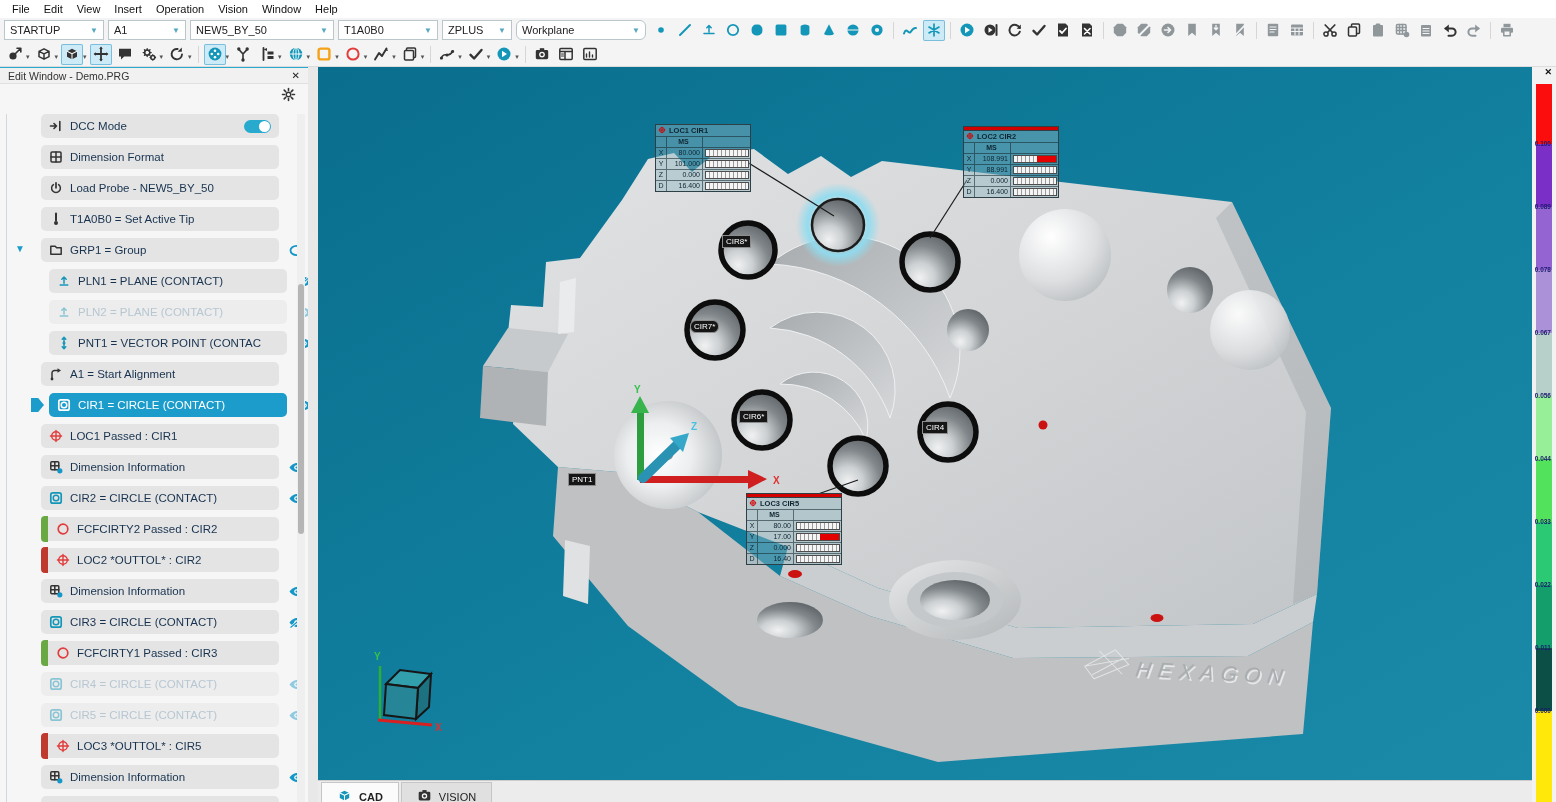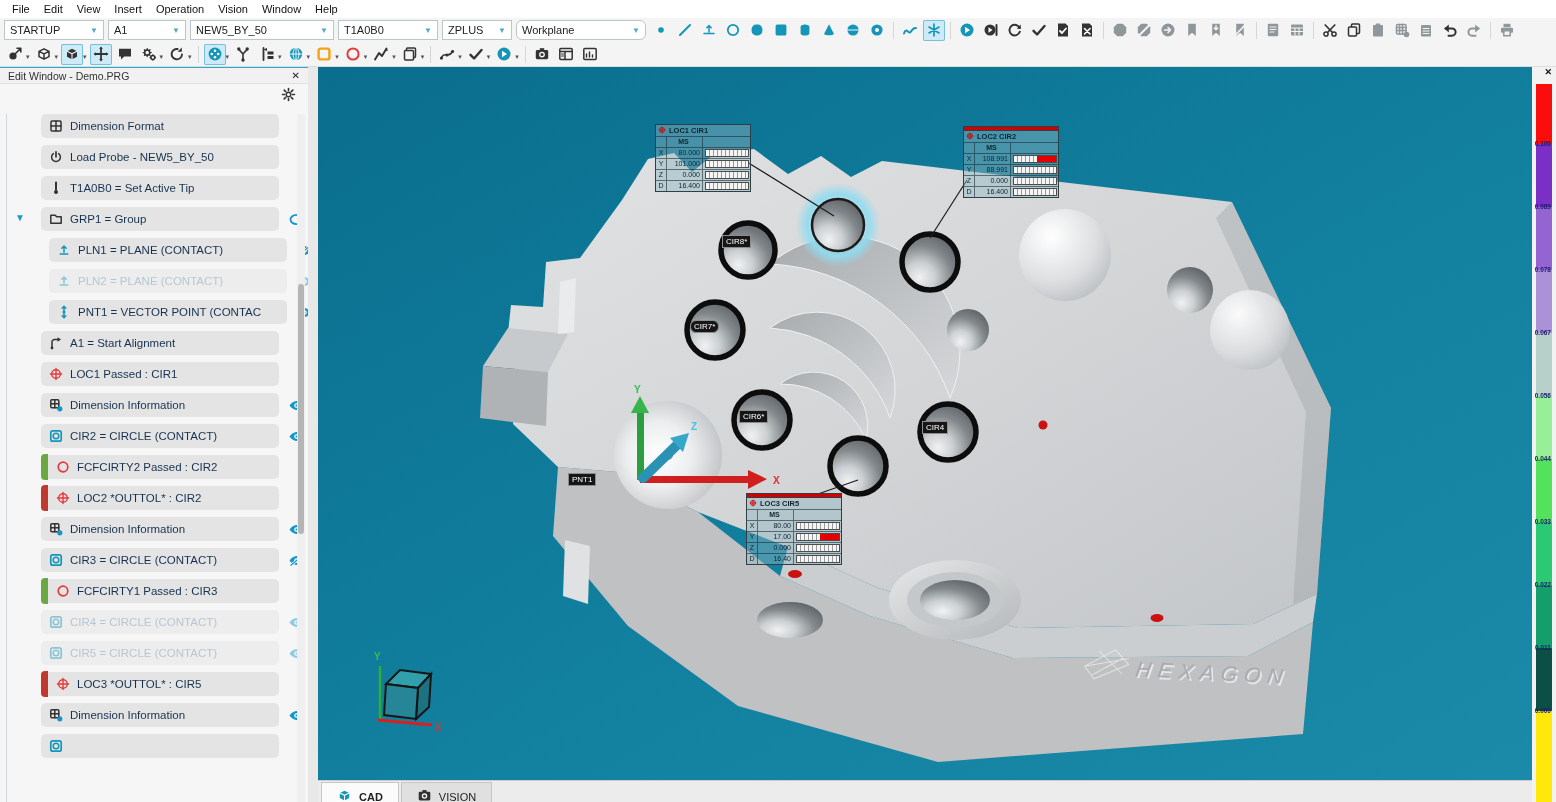--- a/index.html
+++ b/index.html
@@ -496,20 +496,31 @@
       <svg class="icsvg c-dark" width="15" height="15" viewBox="0 0 16 16">
           <circle cx="8" cy="8" r="2.4"></circle>
           <path d="M8 1.6v2.2M8 12.2v2.2M1.6 8h2.2M12.2 8h2.2M3.4 3.4l1.6 1.6M11 11l1.6 1.6M12.6 3.4 11 5M5 11l-1.6 1.6" stroke-width="1.7"></path>
         </svg>
     </span>
   </div>
   <div class="sb-list" id="sbList">
       <div class="sb-row">
         <div class="sb-item">
           <svg class="icsvg c-dark" width="14" height="14" viewBox="0 0 14 14">
+            <path d="M1.5 7h6M5 4.5 7.5 7 5 9.5M10.8 2.5v9" stroke-width="1.6"></path>
+          </svg>
+          <span>DCC Mode</span>
+          <span class="toggle">
+            <span class="knob"></span>
+          </span>
+        </div>
+      </div>
+      <div class="sb-row">
+        <div class="sb-item">
+          <svg class="icsvg c-dark" width="14" height="14" viewBox="0 0 14 14">
             <rect x="2" y="2" width="10" height="10" rx="1"></rect>
             <path d="M2 7h10M7 2v10"></path>
           </svg>
           <span>Dimension Format</span>
         </div>
       </div>
       <div class="sb-row">
         <div class="sb-item">
           <svg class="icsvg c-dark" width="14" height="14" viewBox="0 0 14 14">
             <path d="M7 1.8v5" stroke-width="1.7"></path>
@@ -583,20 +594,35 @@
       </div>
       <div class="sb-row">
         <div class="sb-item">
           <svg class="icsvg c-dark" width="14" height="14" viewBox="0 0 14 14">
             <path d="M3 12V6a2.5 2.5 0 0 1 2.5-2.5H9"></path>
             <path class="f" d="M8.5 1.2 12 3.5 8.5 5.8z"></path>
             <circle cx="3" cy="12" r="1.4" class="f"></circle>
           </svg>
           <span>A1 = Start Alignment</span>
         </div>
+      </div>
+      <div class="sb-row ind sel">
+        <span class="marker"></span>
+        <div class="sb-item">
+          <svg class="icsvg " style="color:#fff" width="14" height="14" viewBox="0 0 14 14">
+            <rect x="1.8" y="1.8" width="10.4" height="10.4" rx="2" stroke-width="1.7"></rect>
+            <circle cx="7" cy="7" r="2.8" stroke-width="1.5"></circle>
+          </svg>
+          <span>CIR1 = CIRCLE (CONTACT)</span>
+        </div>
+        <span class="eye"><svg width="17" height="13" viewBox="0 0 17 13">
+            <path d="M1.5 6.5C4 3 7.4 2 8.5 2s4.5 1 7 4.5c-2.5 3.5-5.9 4.5-7 4.5s-4.5-1-7-4.5z" fill="#1496c8"></path>
+            <circle cx="8.5" cy="6.5" r="2.3" fill="#fff"></circle>
+            <circle cx="8.5" cy="6.5" r="1.1" fill="#1496c8"></circle>
+          </svg></span>
       </div>
       <div class="sb-row">
         <div class="sb-item">
           <svg class="icsvg c-red" width="14" height="14" viewBox="0 0 14 14">
             <circle cx="7" cy="7" r="4.3" stroke-width="1.4"></circle>
             <path d="M7 1.4v11.2M1.4 7h11.2" stroke-width="1.4"></path>
           </svg>
           <span>LOC1 Passed : CIR1</span>
         </div>
       </div>

